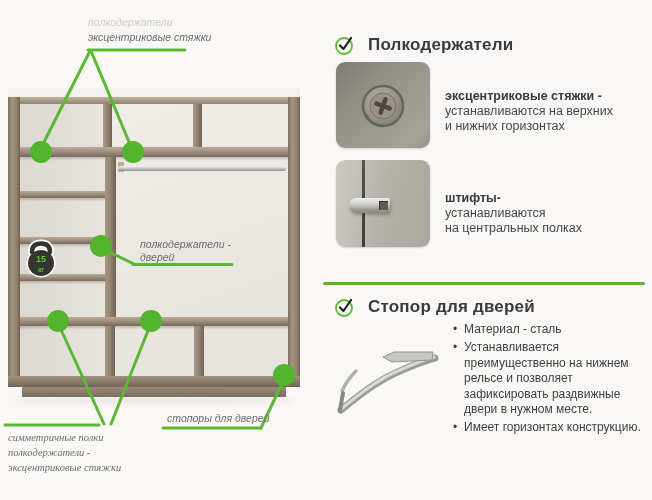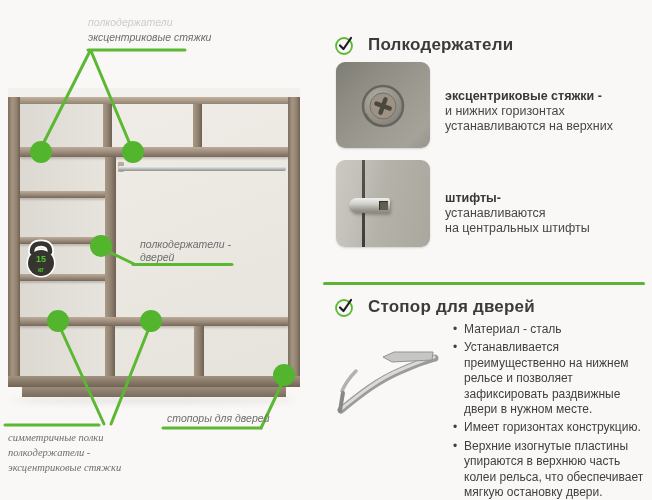--- a/index.html
+++ b/index.html
@@ -144,34 +144,34 @@
       <circle cx="47" cy="44" r="13" fill="#9c9386" stroke="#766e61" stroke-width="1"></circle>
       <g transform="rotate(20 47 44)" stroke="#4c483e" stroke-width="4.5" stroke-linecap="round">
         <line x1="40" y1="44" x2="54" y2="44"></line>
         <line x1="47" y1="37" x2="47" y2="51"></line>
       </g>
       <path d="M30,52 A20,20 0 0 0 47,64" fill="none" stroke="#5c5a52" stroke-width="2" opacity=".5"></path>
     </svg>
   </div>
   <div class="caption" style="top:89px;">
     <div class="cap-title">эксцентриковые стяжки -</div>
+    <div>устанавливаются на верхних</div>
     <div>и нижних горизонтах</div>
-    <div>устанавливаются на верхних</div>
   </div>
 
   <div class="photo photo2">
     <div class="groove"></div>
     <div class="pin">
       <div class="pinhole"></div>
     </div>
   </div>
   <div class="caption" style="top:191px;">
     <div class="cap-title">штифты-</div>
     <div>устанавливаются</div>
-    <div>на центральных штифты</div>
+    <div>на центральных полках</div>
   </div>
 
   <div class="gdivider"></div>
 
   <svg class="check" style="left:334px;top:296px;" viewBox="0 0 22 22">
     <circle cx="10" cy="12" r="8" fill="none" stroke="#5cb832" stroke-width="1.8"></circle>
     <path d="M6,11.5 L9.5,15 L17,4" fill="none" stroke="#1e1e1e" stroke-width="2.2" stroke-linecap="round" stroke-linejoin="round"></path>
   </svg>
   <div class="sec-title" style="left:368px;top:297px;">Стопор для дверей</div>
 
@@ -181,16 +181,15 @@
     <path d="M13,76 C28,64 48,47 72,37 C88,30 98,26 106,24" fill="none" stroke="#dadad8" stroke-width="3" stroke-linecap="round"></path>
     <path d="M55,24 L66,19 L105,19 L104,27 L64,29 Z" fill="#c6c6c4" stroke="#93938e" stroke-width="1"></path>
     <path d="M14,58 C18,49 23,43 28,38" fill="none" stroke="#b1b1af" stroke-width="3.5" stroke-linecap="round"></path>
     <path d="M12,78 C13,72 14,65 15,60" fill="none" stroke="#888884" stroke-width="4" stroke-linecap="round"></path>
   </svg>
 
   <ul class="bullets">
     <li>Материал - сталь</li>
     <li>Устанавливается преимущественно на нижнем рельсе и позволяет зафиксировать раздвижные двери в нужном месте.</li>
     <li>Имеет горизонтах конструкцию.</li>
-    <li>Верхние изогнутые пластины упираются в верхнюю часть колеи рельса, что обеспечивает мягкую остановку двери.</li>
   </ul>
 
 </div>
 
 </body></html>

